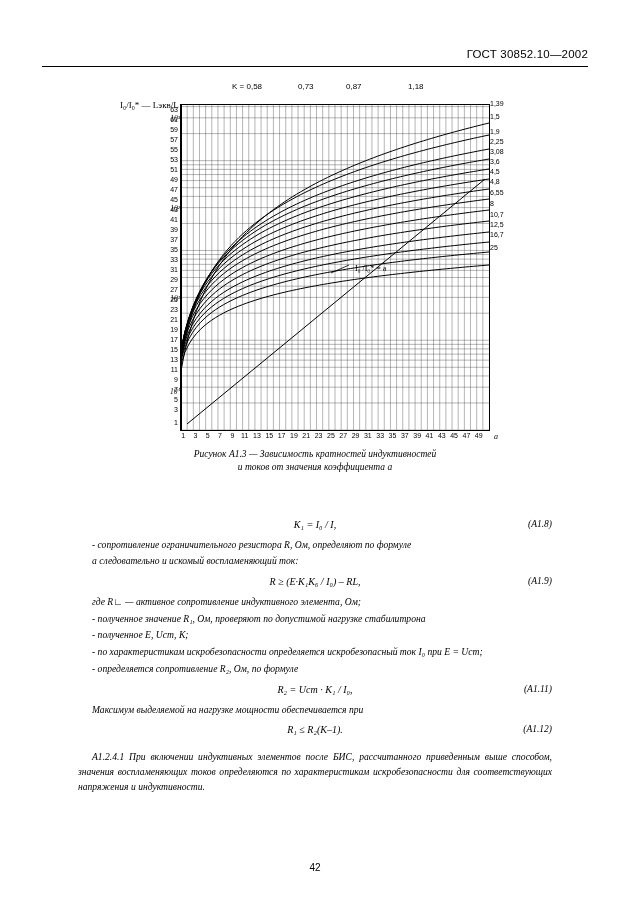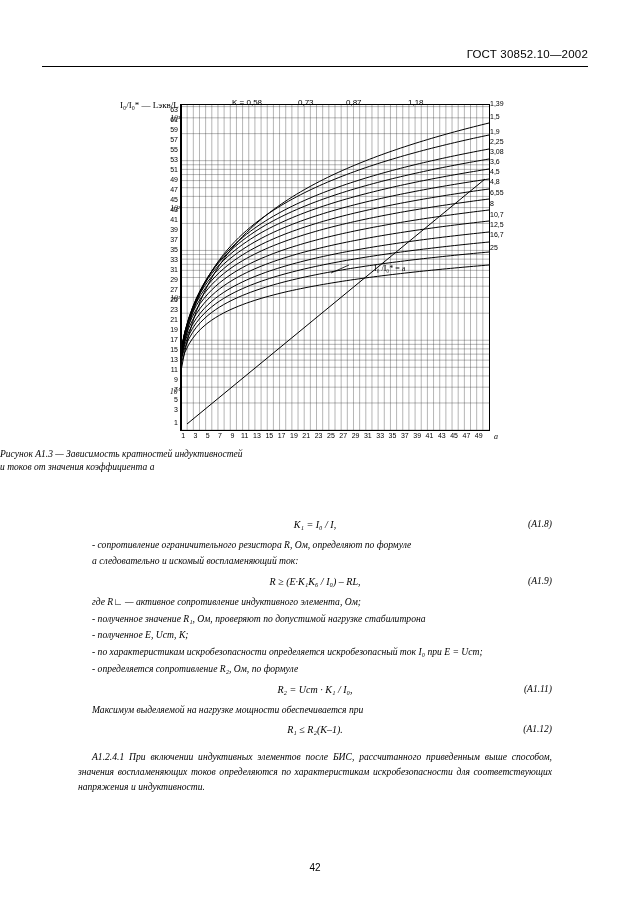--- a/index.html
+++ b/index.html
@@ -59,33 +59,33 @@
   }
   .xlabels span{position:absolute;top:0;transform:translateX(-50%);}
   .xaxis-name{
     position:absolute;left:374px;top:350px;font-size:8px;
     font-family:"Liberation Serif",serif;font-style:italic;
   }
   .ktop{
     position:absolute;top:0px;left:60px;width:308px;height:20px;
     font-size:8px;font-family:"Liberation Sans", sans-serif;
   }
-  .ktop span{position:absolute;top:16px;white-space:nowrap;}
+  .ktop span{position:absolute;top:0;white-space:nowrap;}
   .rightlabels{
     position:absolute;left:370px;top:18px;width:40px;height:330px;
     font-size:7px;font-family:"Liberation Sans", sans-serif;
   }
   .rightlabels span{position:absolute;left:0;white-space:nowrap;line-height:1;}
   .annot{
     position:absolute;font-size:8px;font-family:"Liberation Serif",serif;
     white-space:nowrap;
   }
 
   .figcaption{
-    position:absolute;left:0;top:448px;width:630px;text-align:left;
+    position:absolute;left:0;top:448px;width:630px;text-align:center;
     font-size:9.5px;font-style:italic;line-height:1.35;
   }
 
   
   .body{
     position:absolute;left:78px;top:512px;width:474px;
     font-size:9.6px;font-style:italic;line-height:1.55;
     text-align:justify;
   }
   .p{margin:0 0 2px 0;position:relative;}
@@ -315,21 +315,21 @@
       <span style="top:68px;">4,5</span>
       <span style="top:78px;">4,8</span>
       <span style="top:89px;">6,55</span>
       <span style="top:100px;">8</span>
       <span style="top:111px;">10,7</span>
       <span style="top:121px;">12,5</span>
       <span style="top:131px;">16,7</span>
       <span style="top:144px;">25</span>
     </div>
 
-    <div class="annot" style="left:235px;top:182px;margin-left:19px;">I₀ /I₀* = а</div>
+    <div class="annot" style="left:235px;top:182px;">I₀ /I₀* = а</div>
   </div>
 
   <div class="figcaption">
     <div>Рисунок А1.3 — Зависимость кратностей индуктивностей</div>
     <div>и токов от значения коэффициента а</div>
   </div>
 
   <div class="body">
 
 

